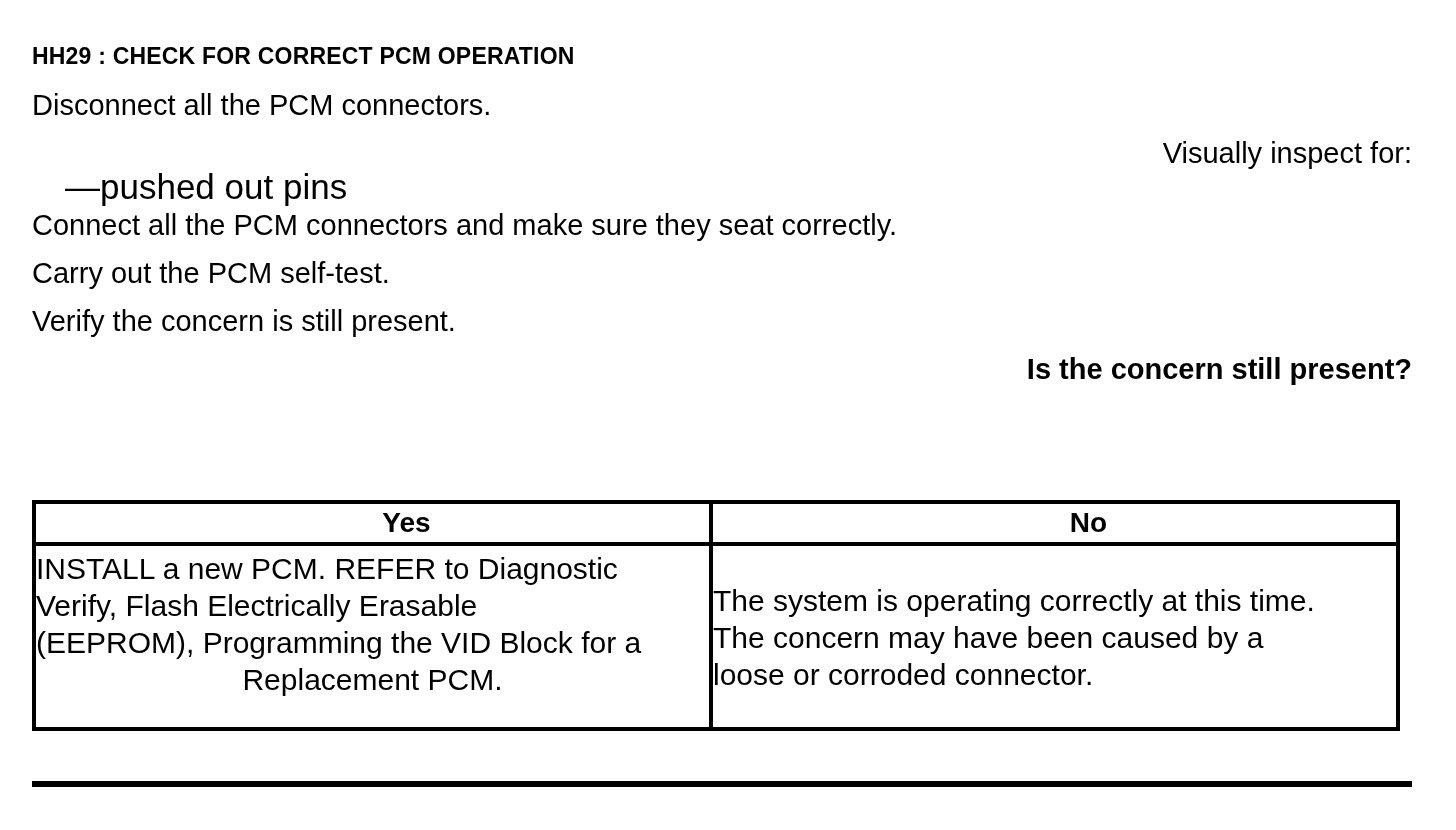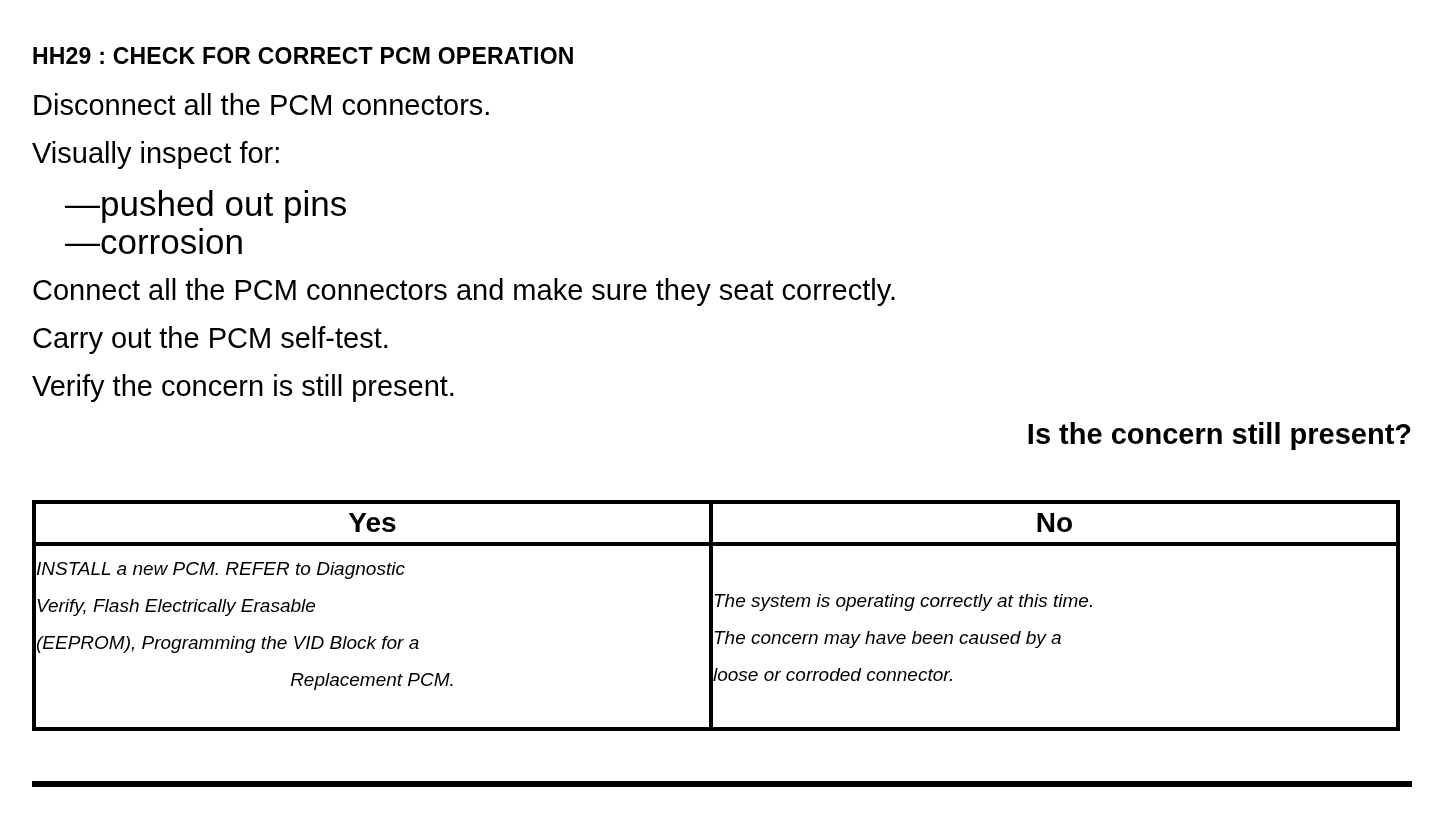--- a/index.html
+++ b/index.html
@@ -45,21 +45,22 @@
     top: 88px;
     width: 1380px;
   }
   .instr-line {
     font-size: 29px;
     line-height: 34px;
     margin-bottom: 14px;
     white-space: nowrap;
   }
   .instr-line.tight {
-    margin-bottom: 17px;
+    margin-bottom: 0;
+    text-align: right;
   }
   .instr-sub {
     font-size: 35px;
     line-height: 34px;
     margin-bottom: 4px;
     padding-left: 33px;
     white-space: nowrap;
   }
   .instr-sub.last-sub {
     margin-bottom: 14px;
@@ -106,29 +107,29 @@
   }
   .header-label {
     font-size: 28px;
     font-weight: bold;
     line-height: 38px;
     text-align: center;
     width: 100%;
     position: absolute;
     top: 50%;
     transform: translateY(-50%);
+    padding-left: 34px;
   }
   .cell-text {
-    font-size: 19px;
+    font-size: 30px;
     line-height: 37px;
     position: absolute;
     top: 50%;
     transform: translateY(-50%);
     width: 100%;
-    font-style: italic;
   }
   .cell-yes .cell-text {
     top: 4px;
     transform: none;
   }
   .cell-line {
     white-space: nowrap;
   }
   .cell-line.centered {
     text-align: center;
@@ -148,21 +149,20 @@
 <body>
 
 <div class="page">
 
   <div class="step-heading">HH29 : CHECK FOR CORRECT PCM OPERATION</div>
 
   <div class="instructions">
     <div class="instr-line">Disconnect all the PCM connectors.</div>
     <div class="instr-line tight">Visually inspect for:</div>
     <div class="instr-sub">—pushed out pins</div>
-    <div class="instr-sub last-sub">—corrosion</div>
     <div class="instr-line">Connect all the PCM connectors and make sure they seat correctly.</div>
     <div class="instr-line">Carry out the PCM self-test.</div>
     <div class="instr-line">Verify the concern is still present.</div>
     <div class="instr-line question">Is the concern still present?</div>
   </div>
 
   <div class="decision-table">
 
     <div class="table-header-row">
       <div class="cell-yes">

